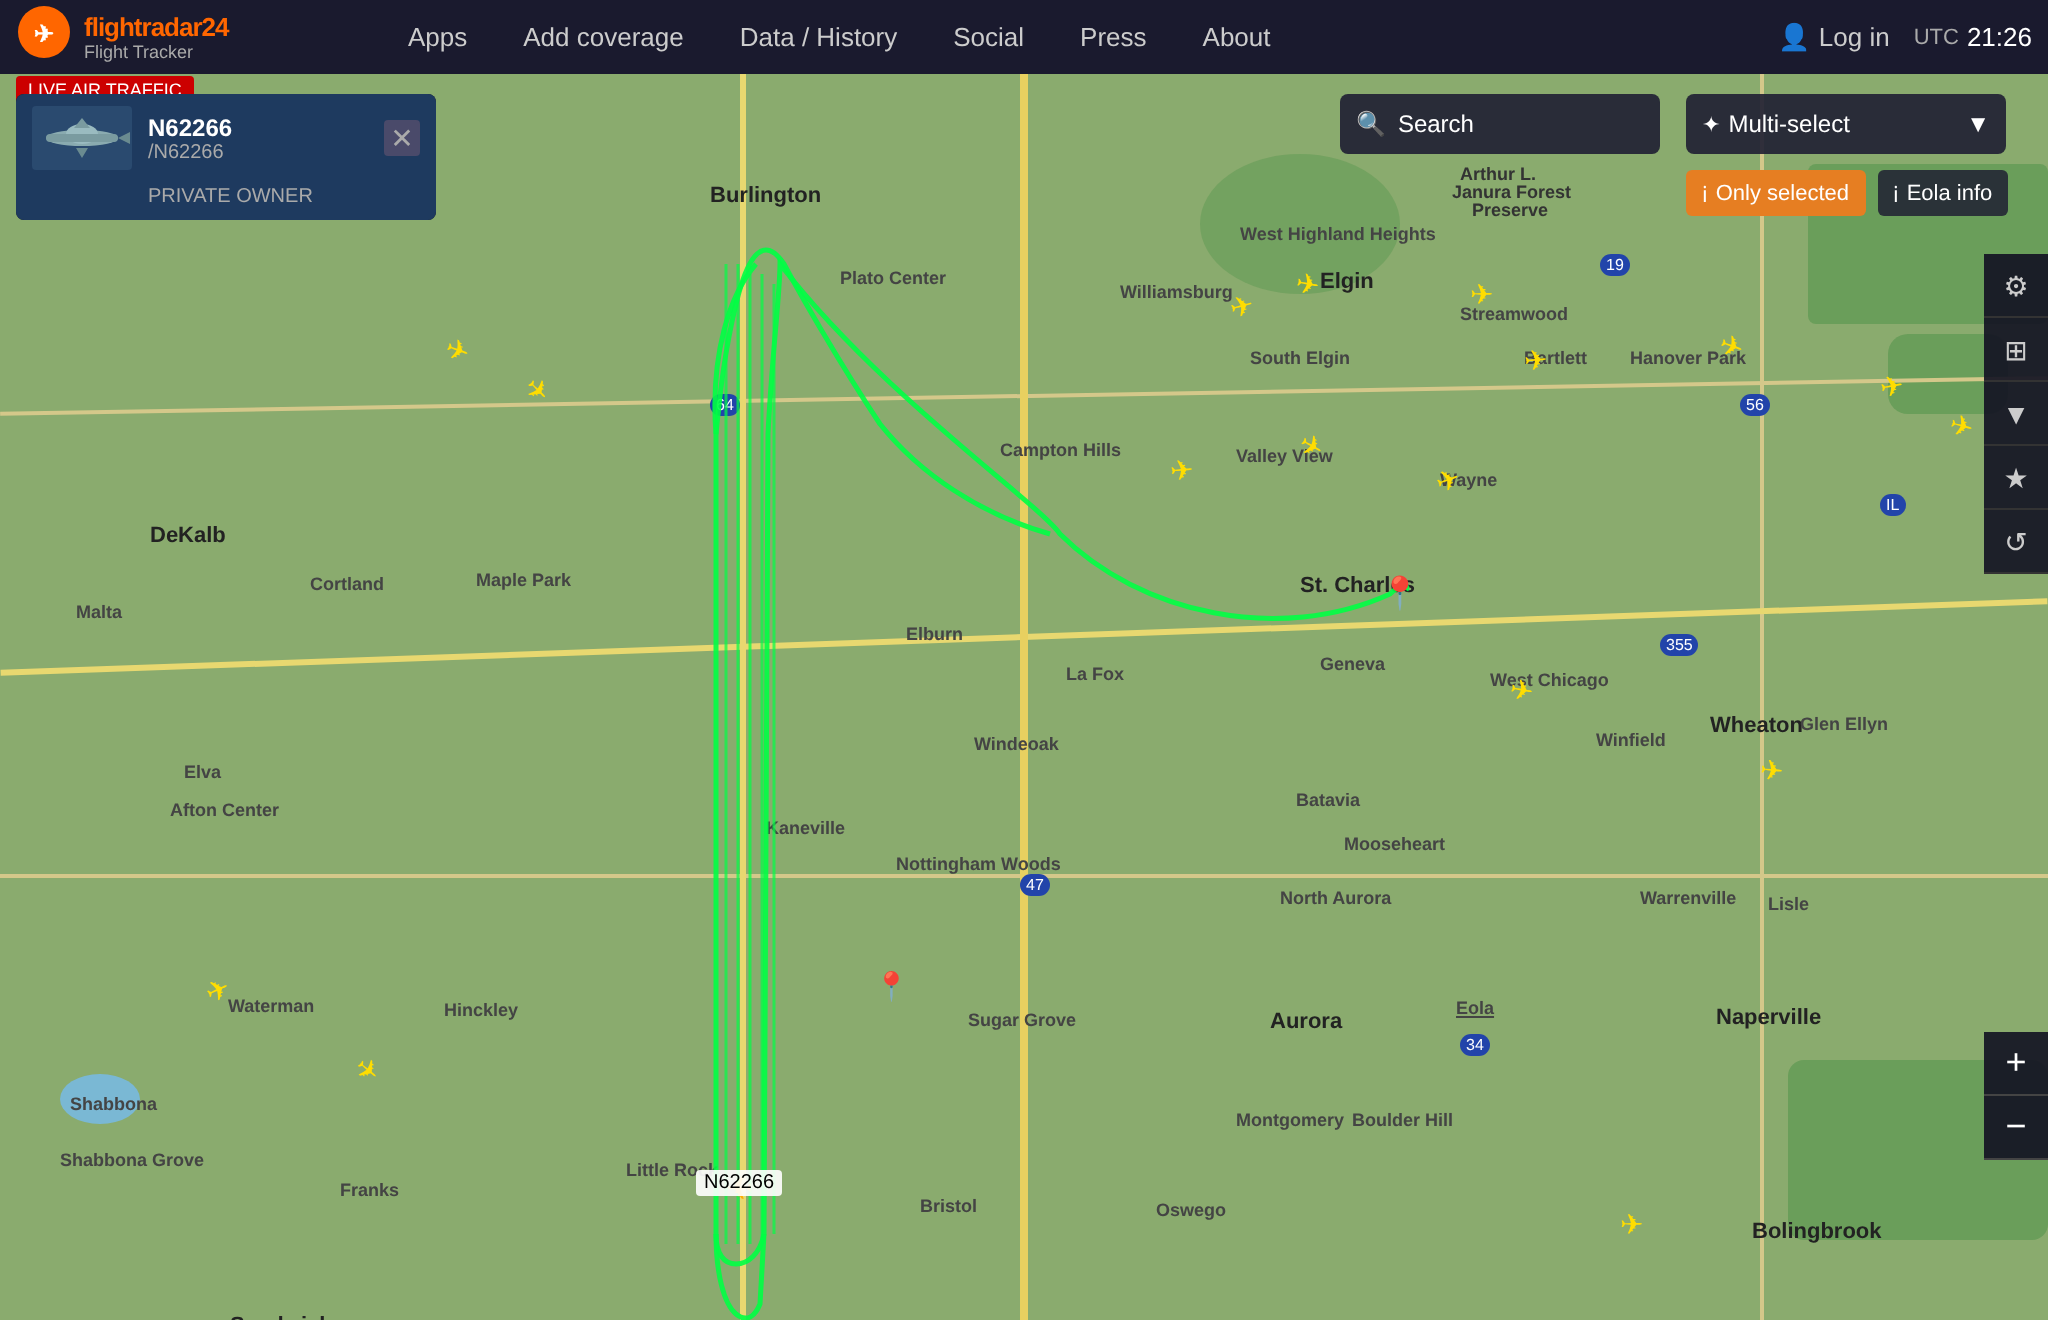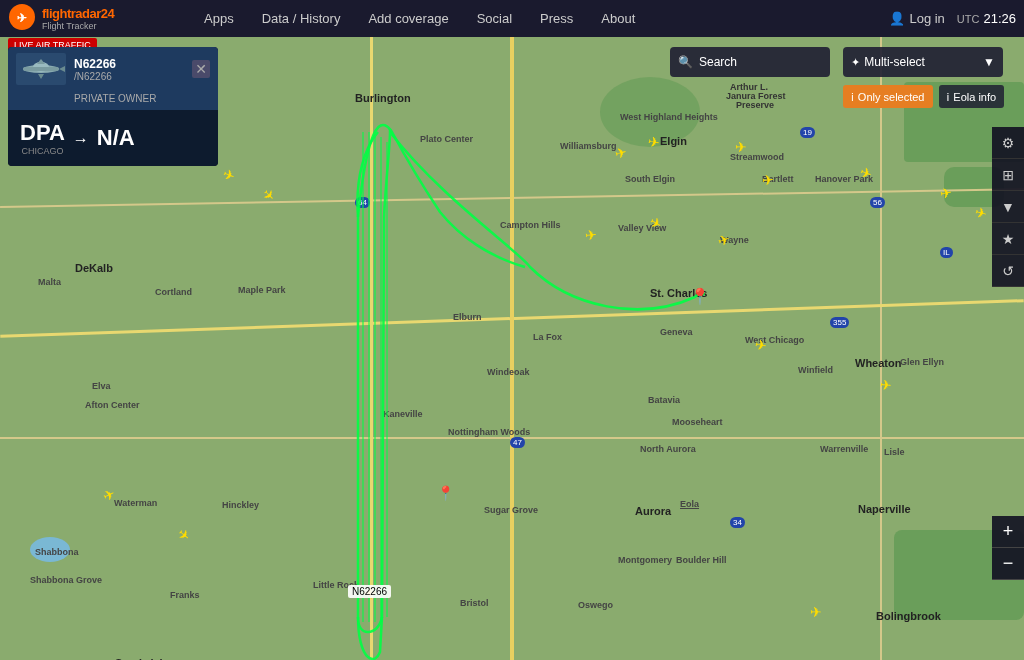--- a/index.html
+++ b/index.html
@@ -194,22 +194,22 @@
         <text x="14" y="19" text-anchor="middle" fill="white" font-size="12" font-weight="bold">✈</text>
       </svg>
     </div>
     <div>
       <div id="logo-text">flightradar24</div>
       <div id="logo-sub">Flight Tracker</div>
     </div>
   </div>
   <div class="nav-items">
     <div class="nav-item">Apps</div>
+    <div class="nav-item">Add coverage</div>
     <div class="nav-item">Data / History</div>
-    <div class="nav-item">Add coverage</div>
     <div class="nav-item">Social</div>
     <div class="nav-item">Press</div>
     <div class="nav-item">About</div>
   </div>
   <div class="nav-right">
     <div class="nav-login">
       <span>👤</span>
       <span>Log in</span>
     </div>
     <div style="display:flex;align-items:center;gap:4px;">
@@ -259,21 +259,21 @@
       <div class="map-label city" style="left: 355px; top: 55px;">Burlington</div>
       <div class="map-label small" style="left: 620px; top: 75px;">West Highland Heights</div>
       <div class="map-label city" style="left: 660px; top: 98px;">Elgin</div>
       <div class="map-label small" style="left: 420px; top: 97px;">Plato Center</div>
       <div class="map-label small" style="left: 560px; top: 104px;">Williamsburg</div>
       <div class="map-label small" style="left: 730px; top: 115px;">Streamwood</div>
       <div class="map-label small" style="left: 625px; top: 137px;">South Elgin</div>
       <div class="map-label small" style="left: 762px; top: 137px;">Bartlett</div>
       <div class="map-label small" style="left: 815px; top: 137px;">Hanover Park</div>
       <div class="map-label city" style="left: 75px; top: 225px;">DeKalb</div>
-      <div class="map-label small" style="left: 38px; top: 240px;">Malta</div>
+      <div class="map-label small" style="left: 38px; top: 264px;">Malta</div>
       <div class="map-label small" style="left: 238px; top: 248px;">Maple Park</div>
       <div class="map-label small" style="left: 155px; top: 250px;">Cortland</div>
       <div class="map-label small" style="left: 500px; top: 183px;">Campton Hills</div>
       <div class="map-label small" style="left: 618px; top: 186px;">Valley View</div>
       <div class="map-label small" style="left: 720px; top: 198px;">Wayne</div>
       <div class="map-label city" style="left: 650px; top: 250px;">St. Charles</div>
       <div class="map-label small" style="left: 453px; top: 275px;">Elburn</div>
       <div class="map-label small" style="left: 533px; top: 295px;">La Fox</div>
       <div class="map-label small" style="left: 660px; top: 290px;">Geneva</div>
       <div class="map-label small" style="left: 745px; top: 298px;">West Chicago</div>
@@ -287,21 +287,21 @@
       <div class="map-label small" style="left: 672px; top: 380px;">Mooseheart</div>
       <div class="map-label small" style="left: 92px; top: 344px;">Elva</div>
       <div class="map-label small" style="left: 85px; top: 363px;">Afton Center</div>
       <div class="map-label small" style="left: 640px; top: 407px;">North Aurora</div>
       <div class="map-label small" style="left: 820px; top: 407px;">Warrenville</div>
       <div class="map-label small" style="left: 884px; top: 410px;">Lisle</div>
       <div class="map-label small" style="left: 114px; top: 461px;">Waterman</div>
       <div class="map-label small" style="left: 222px; top: 463px;">Hinckley</div>
       <div class="map-label small" style="left: 484px; top: 468px;">Sugar Grove</div>
       <div class="map-label city" style="left: 635px; top: 468px;">Aurora</div>
-      <div class="map-label small" style="left: 680px; top: 462px; text-decoration: underline;">Eola</div>
+      <div class="map-label small" style="left: 728px; top: 462px; text-decoration: underline;">Eola</div>
       <div class="map-label city" style="left: 830px; top: 466px; margin-left: 28px;">Naperville</div>
       <div class="map-label small" style="left: 35px; top: 510px;">Shabbona</div>
       <div class="map-label small" style="left: 30px; top: 538px;">Shabbona Grove</div>
       <div class="map-label small" style="left: 618px; top: 518px;">Montgomery</div>
       <div class="map-label small" style="left: 676px; top: 518px;">Boulder Hill</div>
       <div class="map-label small" style="left: 170px; top: 553px;">Franks</div>
       <div class="map-label small" style="left: 313px; top: 543px;">Little Rock</div>
       <div class="map-label small" style="left: 460px; top: 561px;">Bristol</div>
       <div class="map-label small" style="left: 578px; top: 563px;">Oswego</div>
       <div class="map-label city" style="left: 876px; top: 573px;">Bolingbrook</div>
@@ -396,23 +396,13 @@
         <polygon points="21,20 27,20 24,25" fill="#6a8b90"></polygon>
       </svg>
     </div>
     <div style="flex:1;">
       <div id="flight-callsign">N62266</div>
       <div id="flight-reg">/N62266</div>
     </div>
     <div id="close-btn">✕</div>
   </div>
   <div id="flight-owner">PRIVATE OWNER</div>
-  <div id="flight-route">
-    <div style="text-align:center;">
-      <div id="from-code">DPA</div>
-      <div id="from-city">CHICAGO</div>
-    </div>
-    <div id="arrow-icon">→</div>
-    <div style="text-align:center;">
-      <div id="to-code">N/A</div>
-    </div>
-  </div>
 </div>
 
 </body></html>

